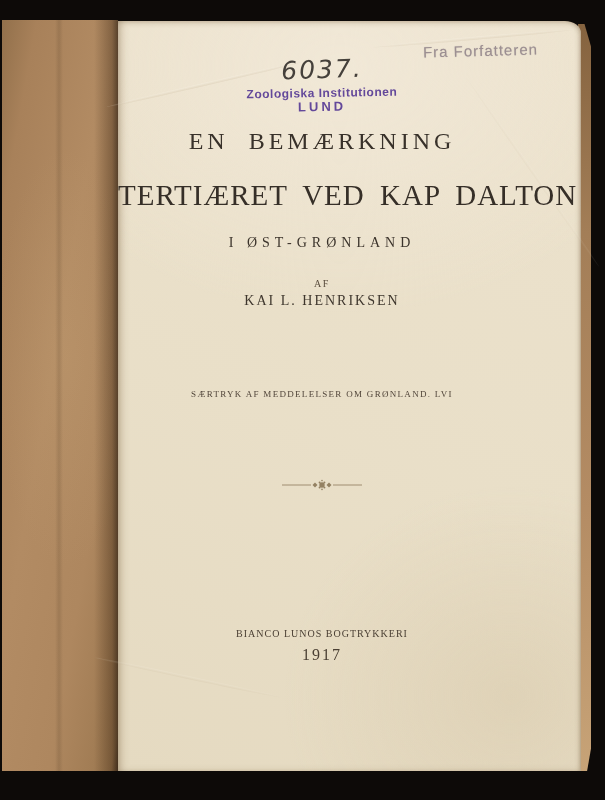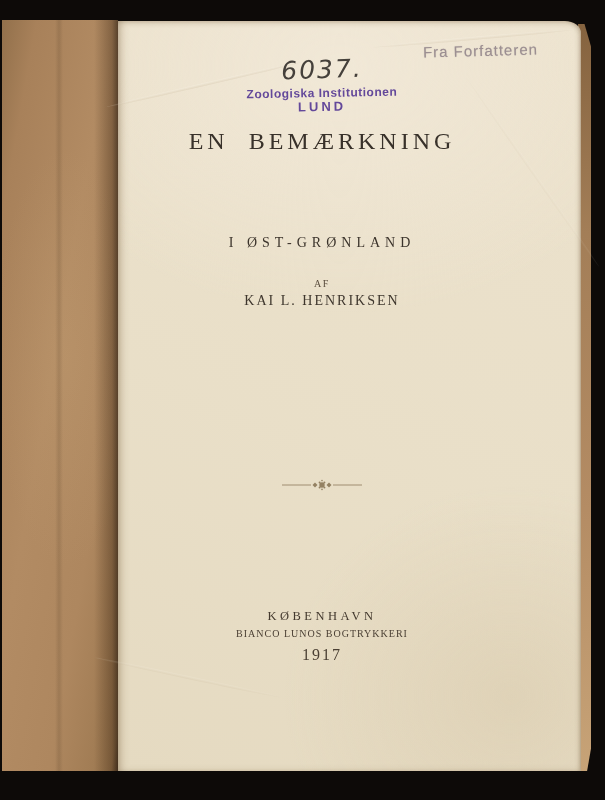--- a/index.html
+++ b/index.html
@@ -148,27 +148,29 @@
     <div class="line pencil">6037.</div>
 
     <div class="line stamp">
       <div class="stamp-l1">Zoologiska Institutionen</div>
       <div class="stamp-l2">LUND</div>
     </div>
 
     <div class="line t1">EN BEMÆRKNING</div>
 
 
+    <div class="line t2">TERTIÆRET VED KAP DALTON</div>
 
     <div class="line t3">I ØST-GRØNLAND</div>
 
     <div class="line af">AF</div>
 
     <div class="line author">KAI L. HENRIKSEN</div>
 
+    <div class="line series">SÆRTRYK AF MEDDELELSER OM GRØNLAND. LVI</div>
 
     <div class="line ornament">
       <svg width="80" height="16" viewBox="0 0 80 16" xmlns="http://www.w3.org/2000/svg">
         <g stroke="#8e7c5e" stroke-width="0.9" opacity="0.9">
           <line x1="0" y1="8" x2="29" y2="8"></line>
           <line x1="51" y1="8" x2="80" y2="8"></line>
         </g>
         <g fill="#8b7858" opacity="0.9">
           <path d="M33 5.5 L35.5 8 L33 10.5 L30.5 8 Z"></path>
           <path d="M47 5.5 L49.5 8 L47 10.5 L44.5 8 Z"></path>
@@ -176,20 +178,19 @@
           <circle cx="37.6" cy="5.6" r="1"></circle>
           <circle cx="42.4" cy="5.6" r="1"></circle>
           <circle cx="37.6" cy="10.4" r="1"></circle>
           <circle cx="42.4" cy="10.4" r="1"></circle>
           <circle cx="40" cy="3.6" r="0.8"></circle>
           <circle cx="40" cy="12.4" r="0.8"></circle>
         </g>
       </svg>
     </div>
 
-    <div class="line city">KØBENHAVN</div>
 
     <div class="line printer">BIANCO LUNOS BOGTRYKKERI</div>
 
     <div class="line year">1917</div>
 
   </div>
 </div>
 
 </body></html>

